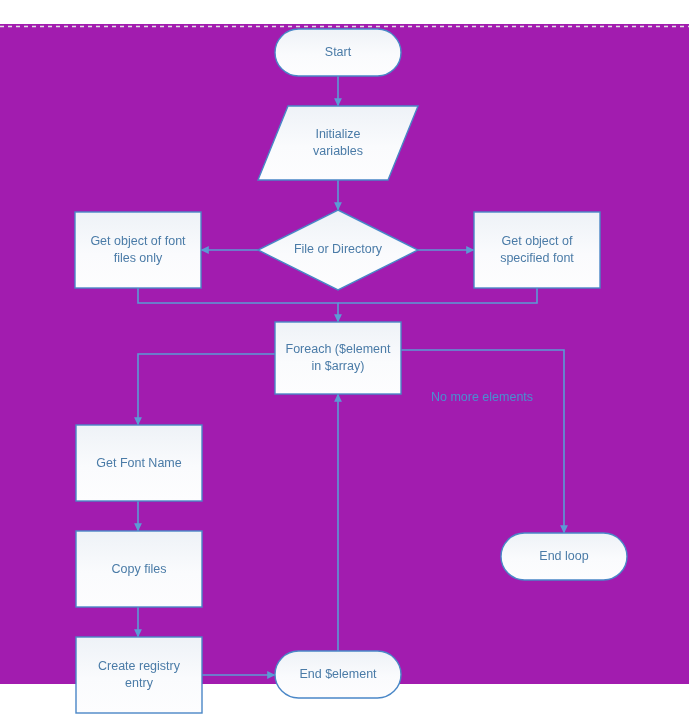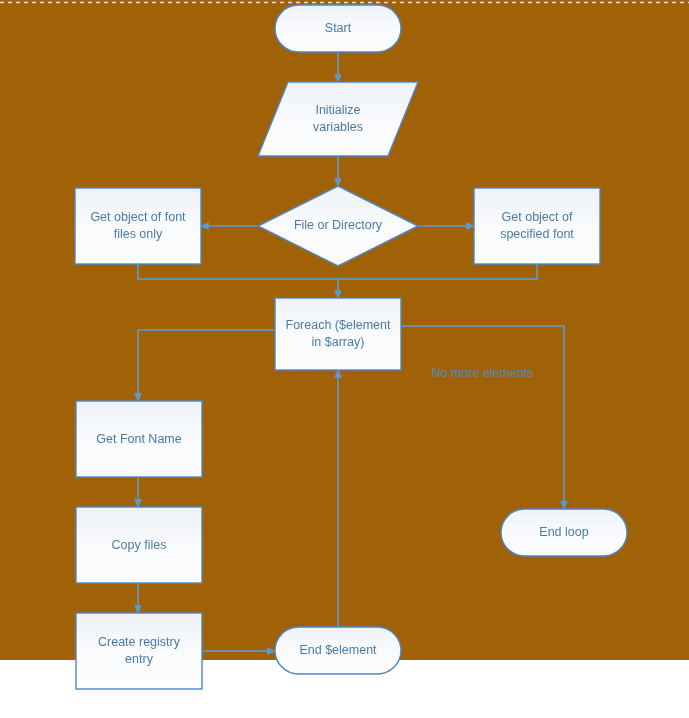--- a/index.html
+++ b/index.html
@@ -10,21 +10,22 @@
   body {
     width: 689px;
     height: 718px;
     overflow: hidden;
     font-family: "Liberation Sans", sans-serif;
   }
   #canvas {
     position: relative;
     width: 689px;
     height: 660px;
-    background: #a16207;
+    background: #a21caf;
+    margin-top: 24px;
   }
   #flow-svg {
     position: absolute;
     top: 0;
     left: 0;
     width: 689px;
     height: 718px;
     display: block;
   }
   .node-label {

